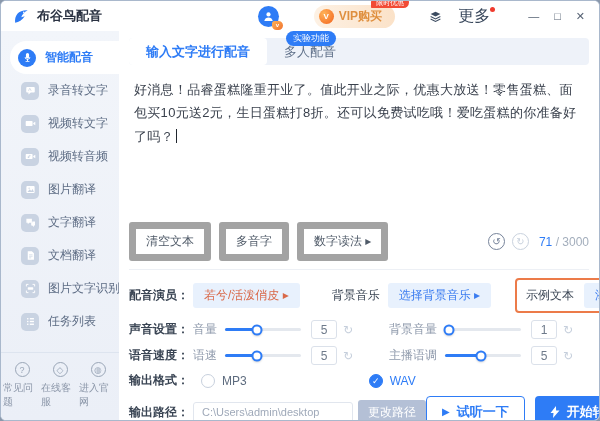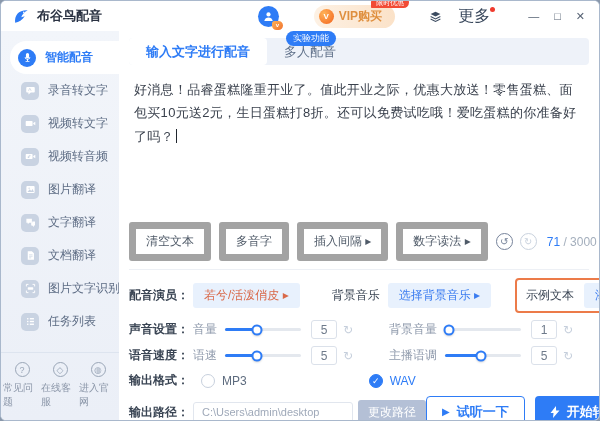--- a/index.html
+++ b/index.html
@@ -250,21 +250,20 @@
         <div class="exp-badge">实验功能</div>
       </div>
 
       <div class="editor">
         <span>好消息！品睿蛋糕隆重开业了。值此开业之际，优惠大放送！零售蛋糕、面包买10元送2元，生日蛋糕打8折。还可以免费试吃哦！爱吃蛋糕的你准备好了吗？</span><span class="caret"></span>
       </div>
 
       <div class="toolbar">
         <button class="tool-btn">清空文本</button>
         <button class="tool-btn">多音字</button>
-        <button class="tool-btn">插入间隔 ▸</button>
         <button class="tool-btn">数字读法 ▸</button>
         <div class="tb-right">
           <span class="circ-icon undo">↺</span>
           <span class="circ-icon redo">↻</span>
           <span class="counter"><span class="count">71</span> <span>/ </span><span>3000</span></span>
         </div>
       </div>
 
       <div class="sep"></div>
 

